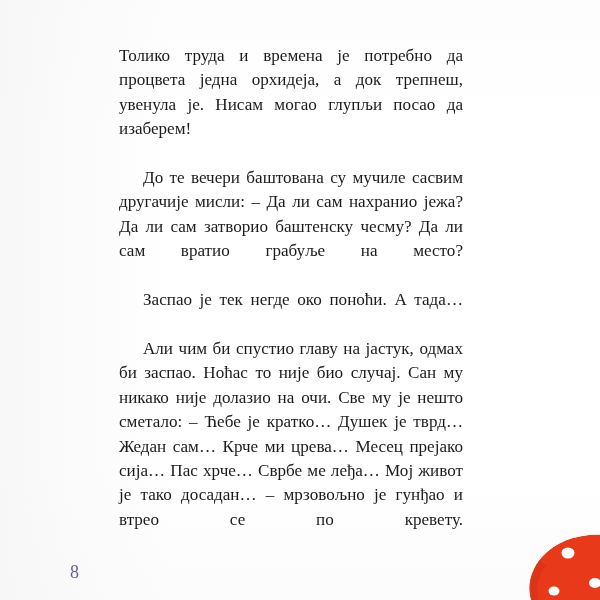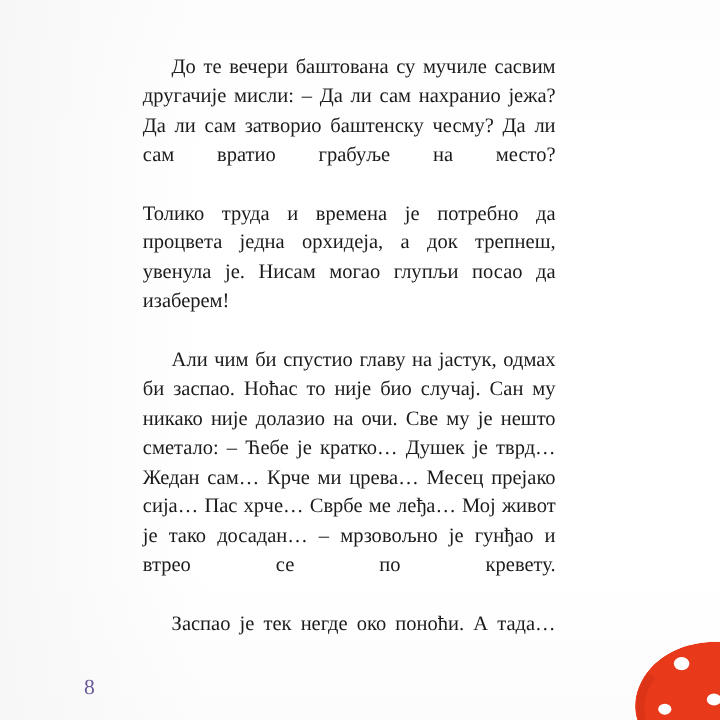--- a/index.html
+++ b/index.html
@@ -91,24 +91,24 @@
   }
 </style>
 </head>
 <body>
 
 <div id="page">
 
   <div id="paper-edge"></div>
 
   <div id="text-column">
+    <p class="para first">Толико труда и времена је потребно да процвета једна орхидеја, а док трепнеш, увенула је. Нисам могао глупљи посао да изаберем!</p>
     <p class="para">До те вечери баштована су мучиле сасвим другачије мисли: – Да ли сам нахранио јежа? Да ли сам затворио баштенску чесму? Да ли сам вратио грабуље на место?</p>
-    <p class="para first">Толико труда и времена је потребно да процвета једна орхидеја, а док трепнеш, увенула је. Нисам могао глупљи посао да изаберем!</p>
+    <p class="para">Заспао је тек негде око поноћи. А тада…</p>
     <p class="para">Али чим би спустио главу на јастук, одмах би заспао. Ноћас то није био случај. Сан му никако није долазио на очи. Све му је нешто сметало: – Ћебе је кратко… Душек је тврд… Жедан сам… Крче ми црева… Месец прејако сија… Пас хрче… Сврбе ме леђа… Мој живот је тако досадан… – мрзовољно је гунђао и втрео се по кревету.</p>
-    <p class="para">Заспао је тек негде око поноћи. А тада…</p>
   </div>
 
   <div id="page-number">8</div>
 
   <div id="ladybug">
     <svg viewBox="0 0 150 90" xmlns="http://www.w3.org/2000/svg" aria-hidden="true">
       <defs>
         <clipPath id="bugClip">
           <path d="M 70 90 C 55 74, 56 50, 72 32 C 86 16, 110 8, 134 10 C 150 11, 160 16, 170 24 L 170 90 Z"></path>
         </clipPath>

